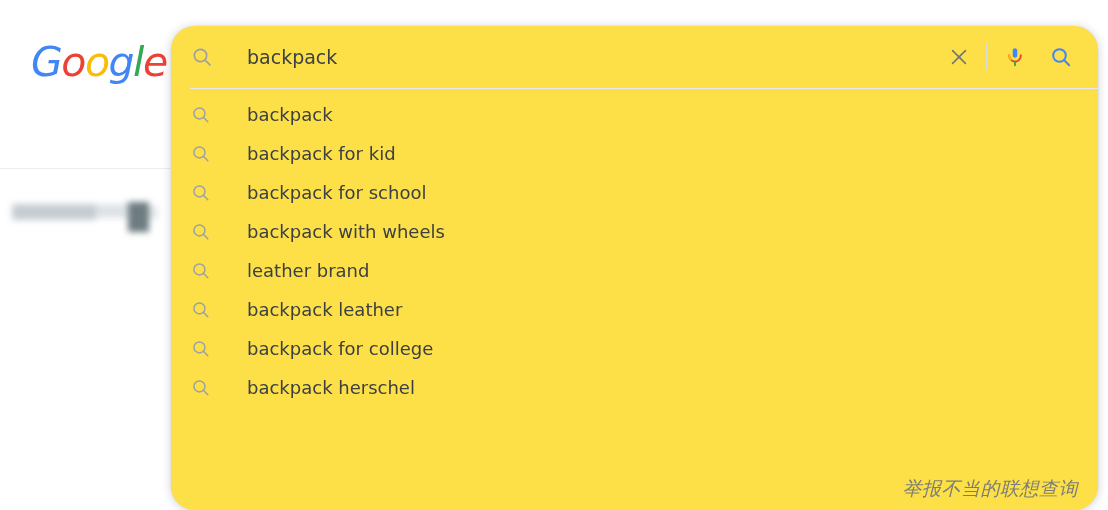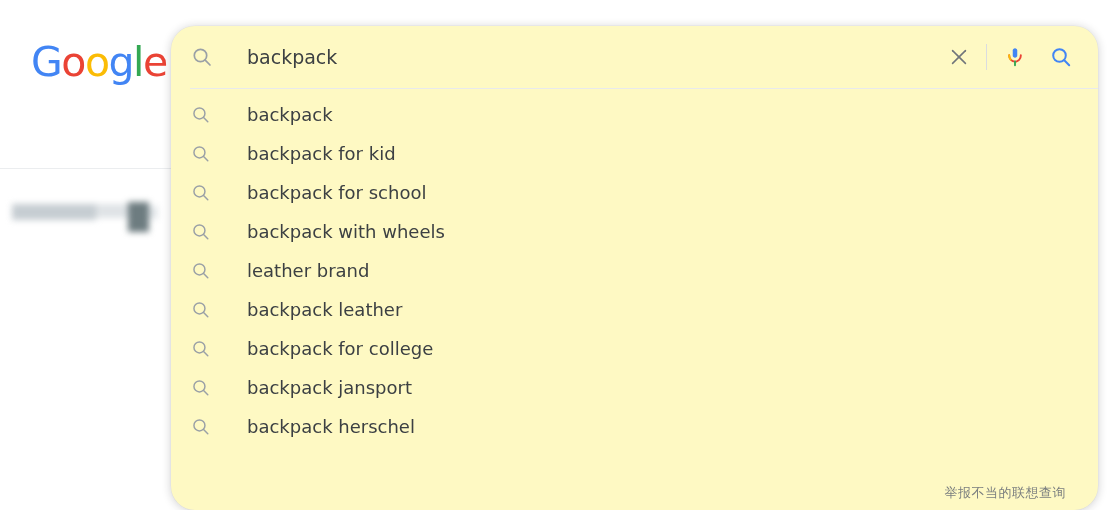--- a/index.html
+++ b/index.html
@@ -70,31 +70,32 @@
   .google-logo {
     position: absolute;
     left: 31px;
     top: 40px;
     font-family: "DejaVu Sans", sans-serif;
     font-size: 41px;
     letter-spacing: -1.5px;
     line-height: 44px;
     white-space: nowrap;
     user-select: none;
+    font-style: italic;
   }
   .google-logo span { font-weight: 400; }
 
   
   .search-panel {
     position: absolute;
     left: 171px;
     top: 26px;
     width: 927px;
     height: 484px;
-    background: #fef9c3;
+    background: #fde047;
     border-radius: 24px 24px 24px 24px;
     box-shadow: 0 1px 10px rgba(32,33,36,0.22),
                 0 0 0 0.5px rgba(32,33,36,0.04);
   }
 
   
   .search-row {
     position: relative;
     height: 62px;
     display: flex;
@@ -193,24 +194,25 @@
     font-family: "DejaVu Sans", sans-serif;
     font-size: 18px;
     color: #3c4043;
     padding-left: 35px;
     white-space: nowrap;
   }
 
   
   .report-note {
     position: absolute;
-    right: 32px;
+    right: 20px;
     bottom: 8px;
     font-family: "DejaVu Sans", sans-serif;
-    font-size: 13px;
+    font-size: 19px;
+    font-style: italic;
     color: #70757a;
     letter-spacing: 0.5px;
     white-space: nowrap;
     opacity: 0.92;
   }
 </style>
 </head>
 <body>
 
 <div class="page-bg"></div>
@@ -324,26 +326,19 @@
             <circle cx="10.3" cy="10.3" r="6"></circle>
             <line x1="14.8" y1="14.8" x2="19.4" y2="19.4"></line>
           </svg></span>
         <span class="sugg-text">backpack for college</span>
       </div>
       <div class="suggestion">
         <span class="sugg-icon"><svg viewBox="0 0 24 24" width="22" height="22" fill="none" stroke="currentColor" stroke-width="1.6" stroke-linecap="round" stroke-linejoin="round">
             <circle cx="10.3" cy="10.3" r="6"></circle>
             <line x1="14.8" y1="14.8" x2="19.4" y2="19.4"></line>
           </svg></span>
-        <span class="sugg-text">backpack jansport</span>
-      </div>
-      <div class="suggestion">
-        <span class="sugg-icon"><svg viewBox="0 0 24 24" width="22" height="22" fill="none" stroke="currentColor" stroke-width="1.6" stroke-linecap="round" stroke-linejoin="round">
-            <circle cx="10.3" cy="10.3" r="6"></circle>
-            <line x1="14.8" y1="14.8" x2="19.4" y2="19.4"></line>
-          </svg></span>
         <span class="sugg-text">backpack herschel</span>
       </div>
     </div>
 
   <div class="report-note">举报不当的联想查询</div>
 
 </div>
 
 </body></html>

